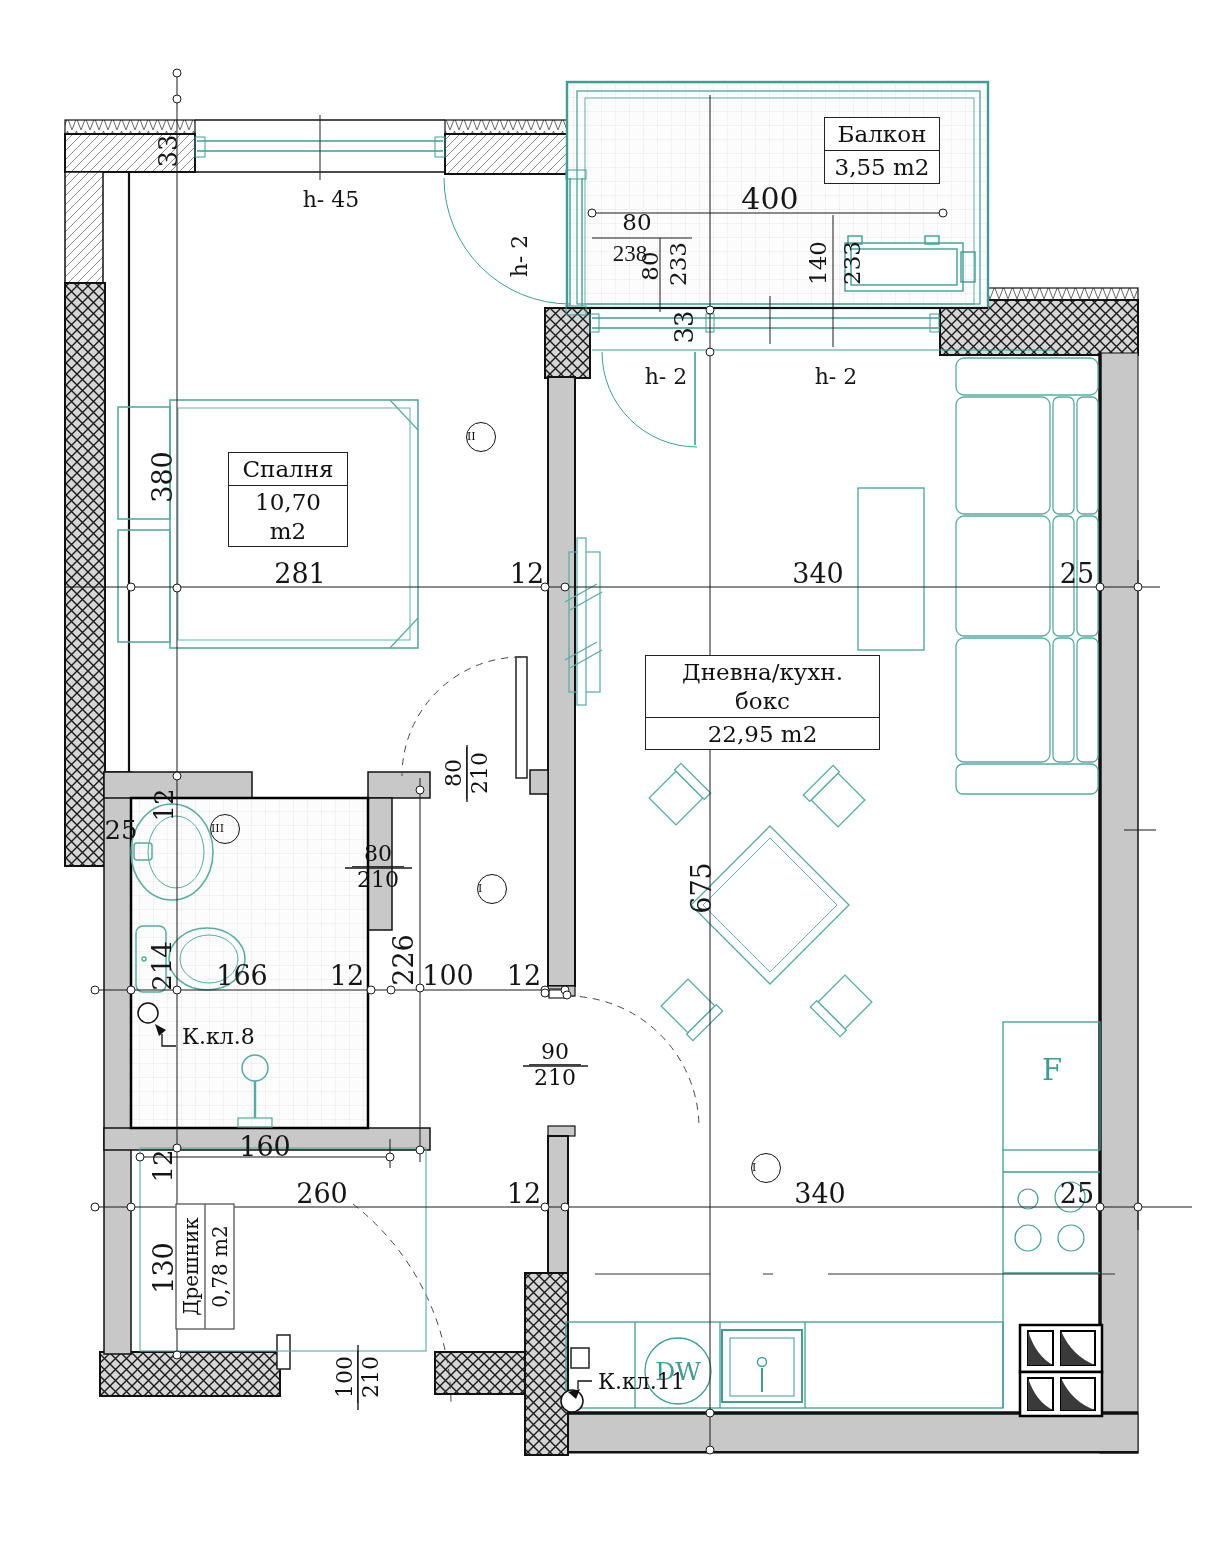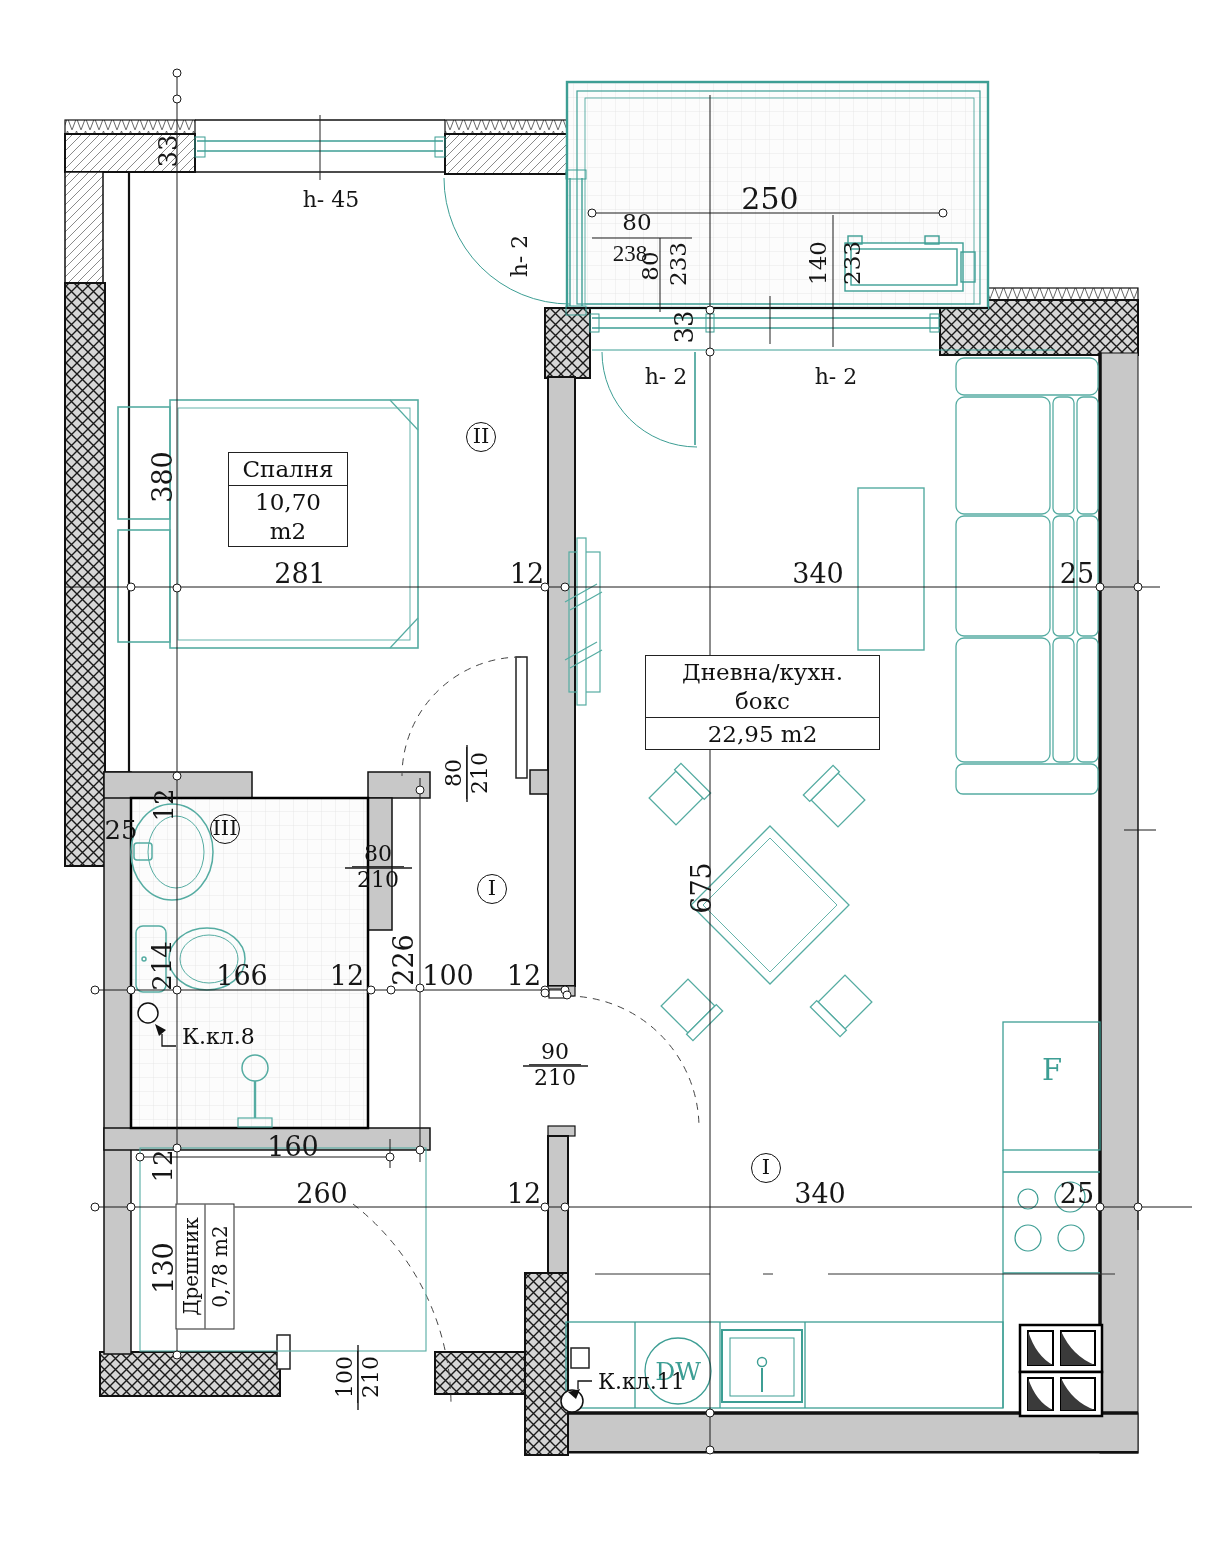--- a/index.html
+++ b/index.html
@@ -6,21 +6,21 @@
   #plan{position:relative;width:1226px;height:1545px;background:#fff;
         font-family:"DejaVu Serif",serif;overflow:hidden;color:#111}
   svg.draw{position:absolute;left:0;top:0}
   .lbl{position:absolute;transform:translate(-50%,-50%);white-space:nowrap;color:#161616;line-height:1}
   .lbl.rot{transform:translate(-50%,-50%) rotate(-90deg)}
   .roombox{position:absolute;background:#fff;border:1px solid #222;text-align:center;line-height:1.25}
   .roombox .r1{border-bottom:1px solid #222;padding:2px 6px 1px}
   .roombox .r2{padding:2px 6px 1px}
   .roombox.rot{transform:rotate(-90deg)}
   .zone{position:absolute;width:28px;height:28px;border:1.3px solid #111;border-radius:50%;
-        text-align:center;line-height:27px;font-size:21px;transform:translate(-50%,-50%);background:transparent}
+        text-align:left;line-height:27px;font-size:11px;transform:translate(-50%,-50%);background:transparent}
   .frac{position:absolute;text-align:center;font-size:22px;line-height:1.15;transform:translate(-50%,-50%)}
   .frac.rot{transform:translate(-50%,-50%) rotate(-90deg)}
   .frac .ft{border-bottom:1.4px solid #111;padding:0 5px}
   .frac .fb{padding:0 5px}
   .equip{position:absolute;color:#3d9e94;transform:translate(-50%,-50%);white-space:nowrap}
   .kkl{position:absolute;white-space:nowrap;font-size:22px;transform:translate(0,-50%)}
 </style>
 </head>
 <body>
 
@@ -333,20 +333,24 @@
   <g stroke="#111" fill="none">
     <circle cx="148" cy="1013" r="10" stroke-width="1.5" fill="#fff"></circle>
     <path d="M 176,1046 L 162,1046 L 162,1034" stroke-width="1.3"></path>
     <polygon points="155,1024 166,1030 159,1036" fill="#111" stroke="none"></polygon>
     <circle cx="572" cy="1401" r="11" stroke-width="1.5" fill="#fff"></circle>
     <path d="M 592,1381 L 578,1381 L 578,1389" stroke-width="1.3"></path>
     <polygon points="568,1392 580,1389 576,1399" fill="#111" stroke="none"></polygon>
   </g>
 </svg>
 
+  <div class="roombox" style="left:824px;top:117px;width:114px;font-size:23px">
+    <div class="r1">Балкон</div>
+    <div class="r2">3,55 m2</div>
+  </div>
   <div class="roombox" style="left:228px;top:452px;width:118px;font-size:23px">
     <div class="r1">Спалня</div>
     <div class="r2">10,70 m2</div>
   </div>
   <div class="roombox" style="left:645px;top:655px;width:233px;font-size:23px">
     <div class="r1">Дневна/кухн. бокс</div>
     <div class="r2">22,95 m2</div>
   </div>
   <div class="roombox rot" style="left:142px;top:1237px;width:124px;font-size:20px">
     <div class="r1">Дрешник</div>
@@ -373,21 +377,21 @@
   <span class="zone" style="left:481px;top:437px">II</span>
   <span class="zone" style="left:225px;top:829px">III</span>
   <span class="zone" style="left:492px;top:889px">I</span>
   <span class="zone" style="left:766px;top:1168px">I</span>
 
   <span class="equip" style="left:678px;top:1371px;font-size:25px">DW</span>
   <span class="equip" style="left:1052px;top:1070px;font-size:29px">F</span>
   <span class="kkl" style="left:182px;top:1036px">К.кл.8</span>
   <span class="kkl" style="left:598px;top:1381px">К.кл.11</span>
 
-<span class="lbl" style="left: 770px; top: 199px; font-size: 30px;">250</span>
+<span class="lbl" style="left: 770px; top: 199px; font-size: 30px;">400</span>
     <span class="lbl" style="left: 637px; top: 222px; font-size: 23px;">80</span>
     <span class="lbl" style="left: 630px; top: 253px; font-size: 23px; font-family: Liberation Serif, serif;">238</span>
     <span class="lbl rot" style="left: 650px; top: 266px; font-size: 23px;">80</span>
     <span class="lbl rot" style="left: 678px; top: 264px; font-size: 23px;">233</span>
     <span class="lbl rot" style="left: 818px; top: 263px; font-size: 23px;">140</span>
     <span class="lbl rot" style="left: 852px; top: 263px; font-size: 23px;">233</span>
     <span class="lbl rot" style="left: 168px; top: 151px; font-size: 26px;">33</span>
     <span class="lbl" style="left: 331px; top: 200px; font-size: 22px;">h- 45</span>
     <span class="lbl rot" style="left: 520px; top: 256px; font-size: 22px;">h- 2</span>
     <span class="lbl rot" style="left: 684px; top: 327px; font-size: 26px;">33</span>
@@ -400,20 +404,20 @@
     <span class="lbl" style="left: 1077px; top: 573px; font-size: 27px;">25</span>
     <span class="lbl rot" style="left: 701px; top: 888px; font-size: 27px;">675</span>
     <span class="lbl" style="left: 121px; top: 830px; font-size: 26px;">25</span>
     <span class="lbl rot" style="left: 164px; top: 805px; font-size: 26px;">12</span>
     <span class="lbl rot" style="left: 162px; top: 966px; font-size: 26px;">214</span>
     <span class="lbl" style="left: 242px; top: 975px; font-size: 27px;">166</span>
     <span class="lbl" style="left: 347px; top: 975px; font-size: 27px;">12</span>
     <span class="lbl rot" style="left: 403px; top: 960px; font-size: 27px;">226</span>
     <span class="lbl" style="left: 448px; top: 975px; font-size: 27px;">100</span>
     <span class="lbl" style="left: 524px; top: 975px; font-size: 27px;">12</span>
-    <span class="lbl" style="left: 265px; top: 1146px; font-size: 27px; margin-left: 28px;">160</span>
+    <span class="lbl" style="left: 265px; top: 1146px; font-size: 27px;">160</span>
     <span class="lbl rot" style="left: 163px; top: 1166px; font-size: 26px;">12</span>
     <span class="lbl rot" style="left: 163px; top: 1268px; font-size: 27px;">130</span>
     <span class="lbl" style="left: 322px; top: 1193px; font-size: 27px;">260</span>
     <span class="lbl" style="left: 524px; top: 1193px; font-size: 27px;">12</span>
     <span class="lbl" style="left: 820px; top: 1193px; font-size: 27px;">340</span>
     <span class="lbl" style="left: 1077px; top: 1193px; font-size: 27px;">25</span>
   </div>
 
 </body></html>

